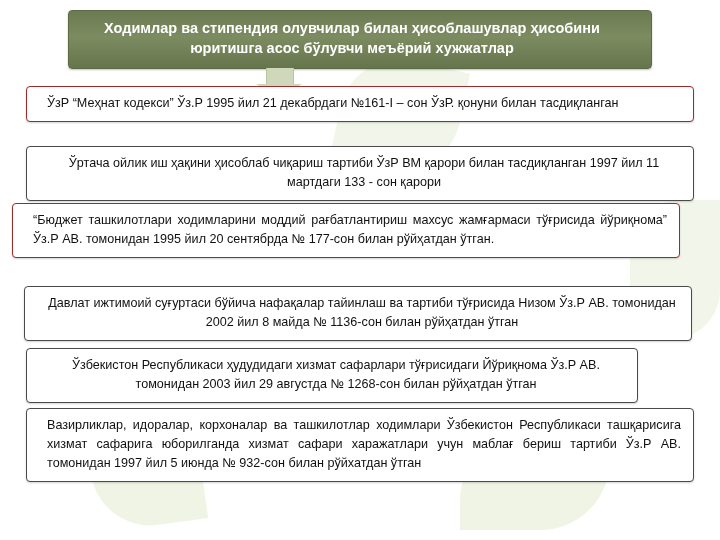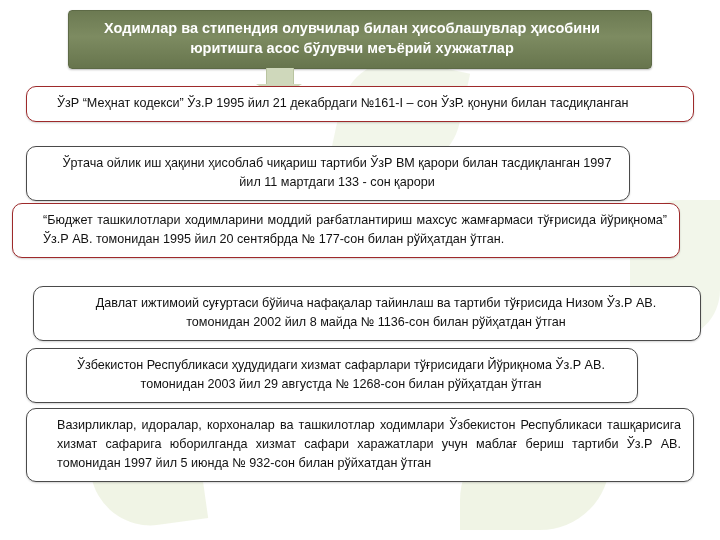--- a/index.html
+++ b/index.html
@@ -96,22 +96,22 @@
     border-left: 23px solid transparent;
     border-right: 23px solid transparent;
     border-top: 14px solid #cfd8bb;
   }
 
   
   .box {
     position: absolute;
     box-sizing: border-box;
     background: #ffffff;
-    border-radius: 10px;
-    padding: 7px 12px 8px 30px;
+    border-radius: 4px;
+    padding: 7px 12px 8px 20px;
     font-size: 12.6px;
     line-height: 1.5;
     color: #111111;
     text-align: justify;
     text-align-last: center;
     box-shadow: 0 1px 2px rgba(0,0,0,0.18);
   }
   .box.red {
     border: 1.6px solid #9e2a2b;
   }
@@ -121,23 +121,23 @@
   .box.just {
     text-align: justify;
     text-align-last: left;
   }
   .box.center {
     text-align: center;
     text-align-last: center;
   }
 
   #box1 { left: 26px; top: 86px;  width: 668px; }
-  #box2 { left: 26px; top: 146px; width: 604px; }
+  #box2 { left: 26px; top: 146px; width: 668px; }
   #box3 { left: 12px; top: 203px; width: 668px; }
-  #box4 { left: 33px; top: 286px; width: 668px; }
+  #box4 { left: 24px; top: 286px; width: 668px; }
   #box5 { left: 26px; top: 348px; width: 612px; }
   #box6 { left: 26px; top: 408px; width: 668px; }
 </style>
 </head>
 <body>
 
 <div class="watermark wm1"></div>
 <div class="watermark wm2"></div>
 <div class="watermark wm3"></div>
 <div class="watermark wm4"></div>

